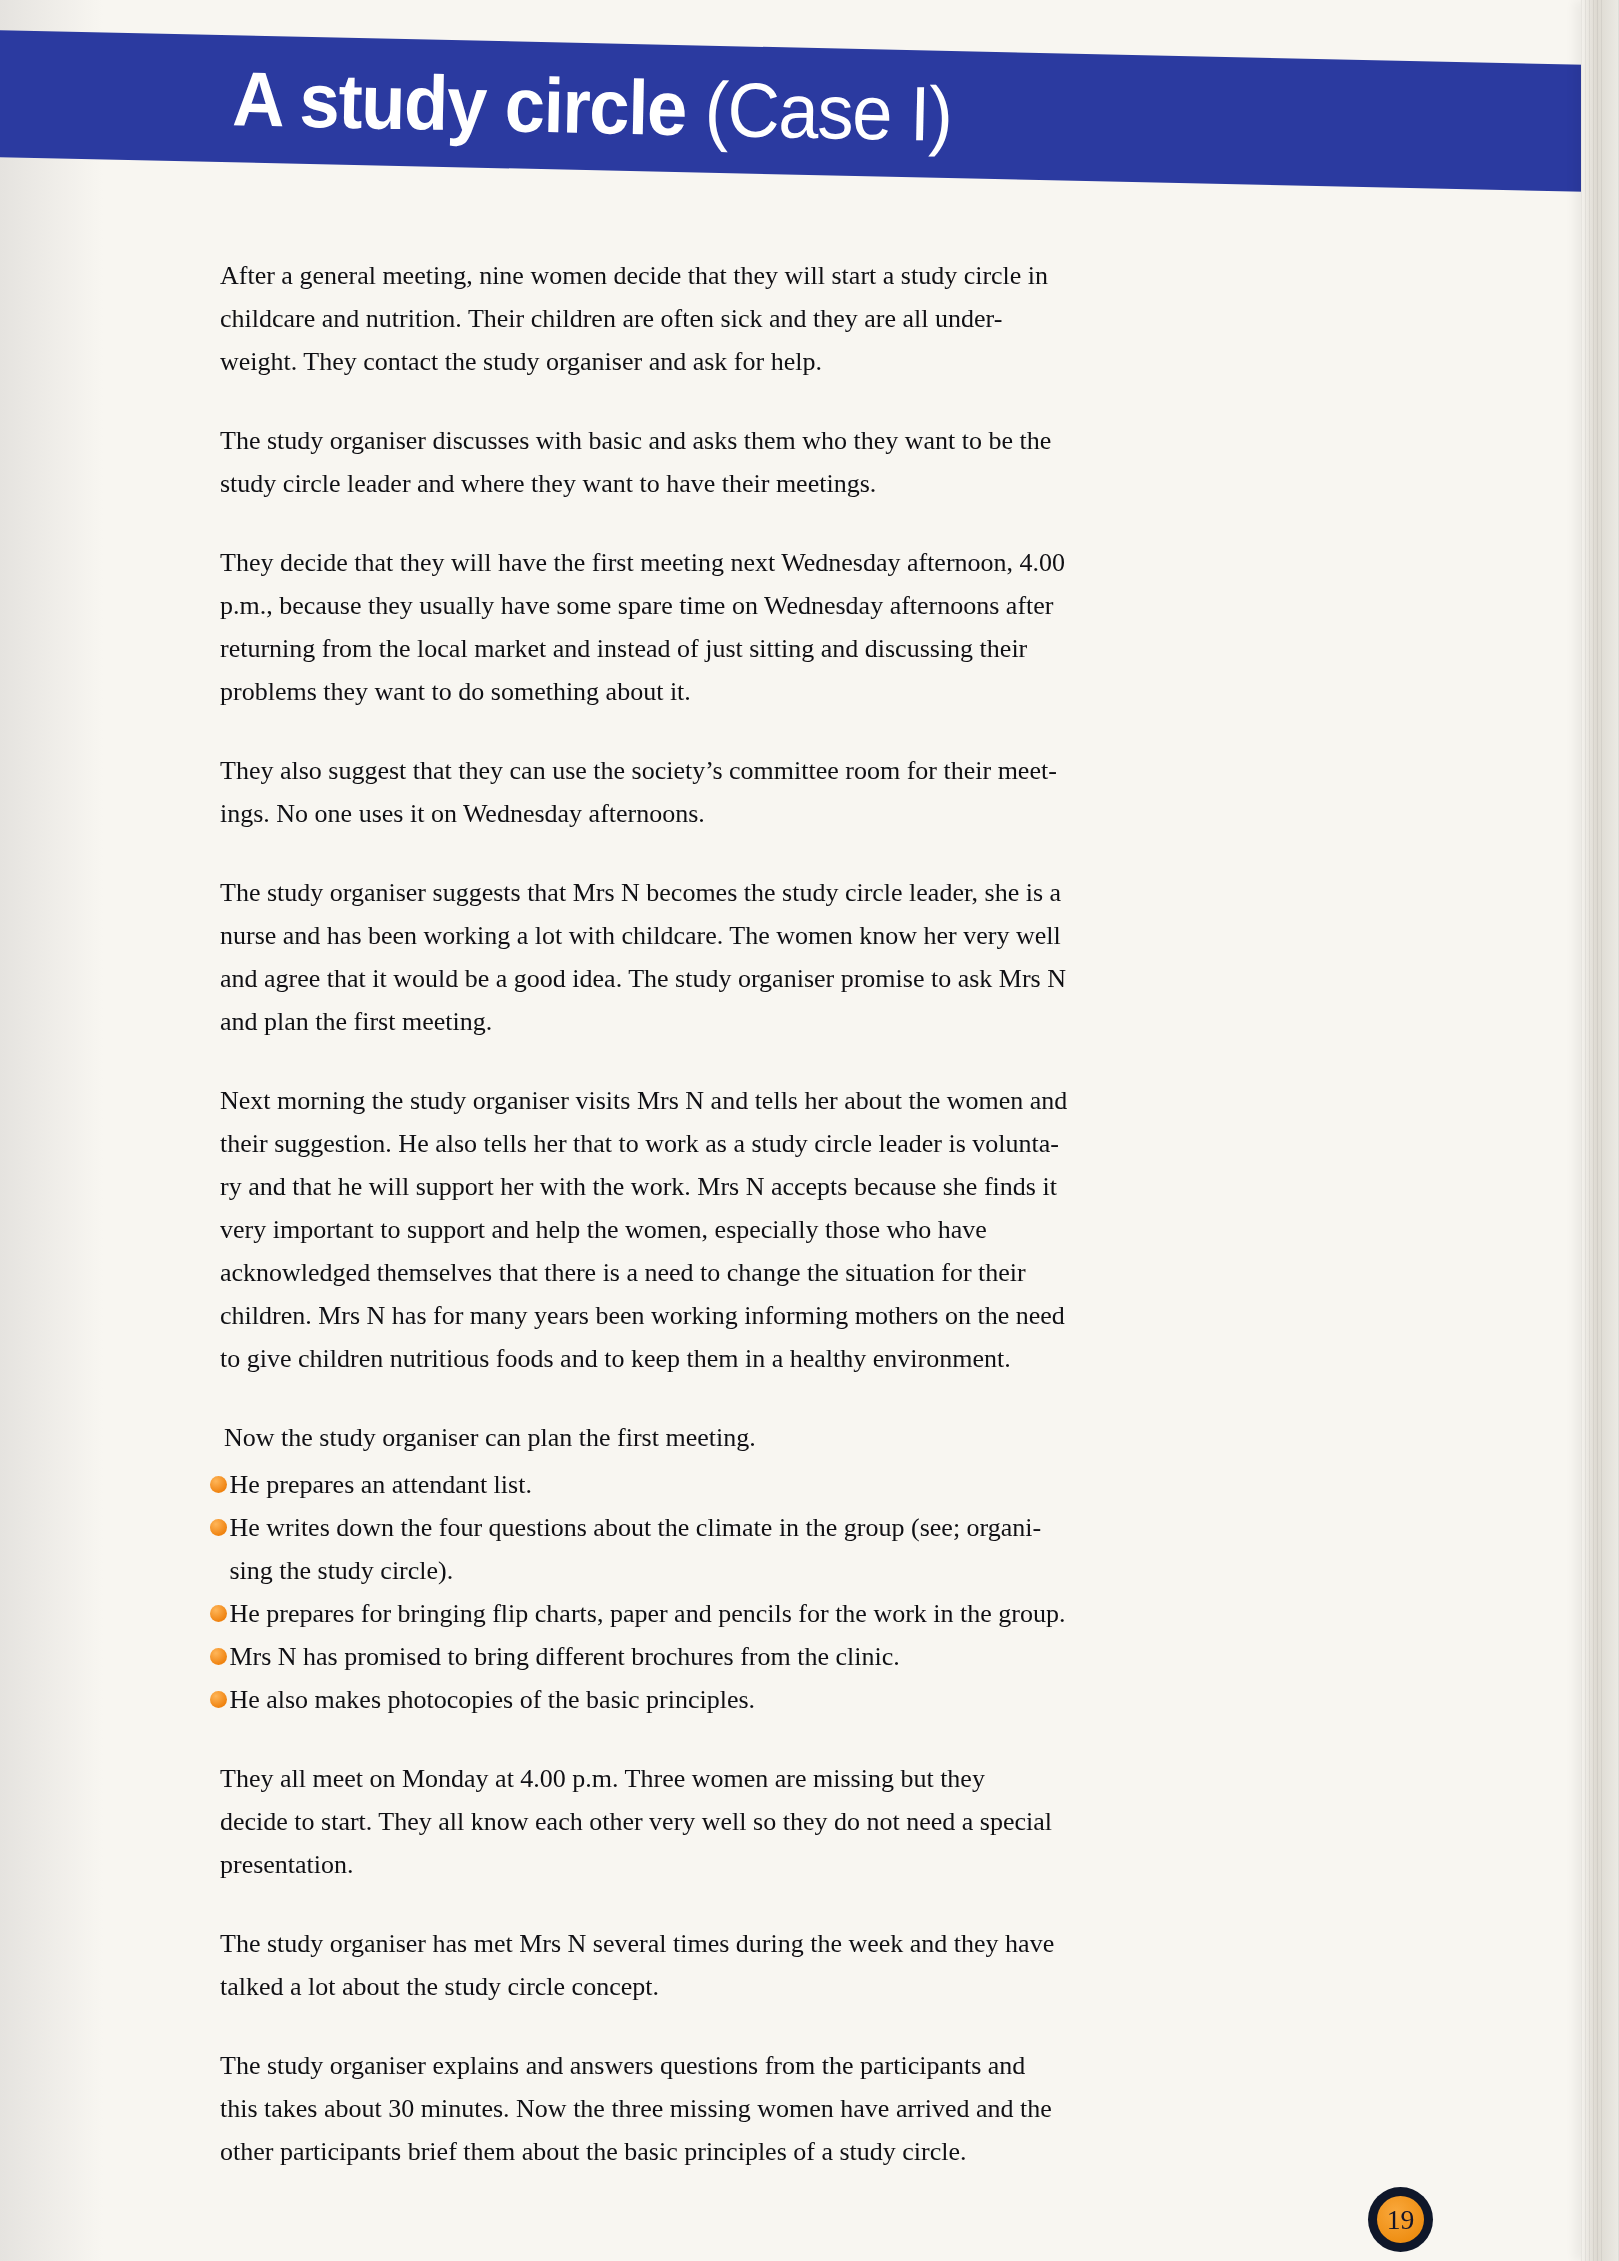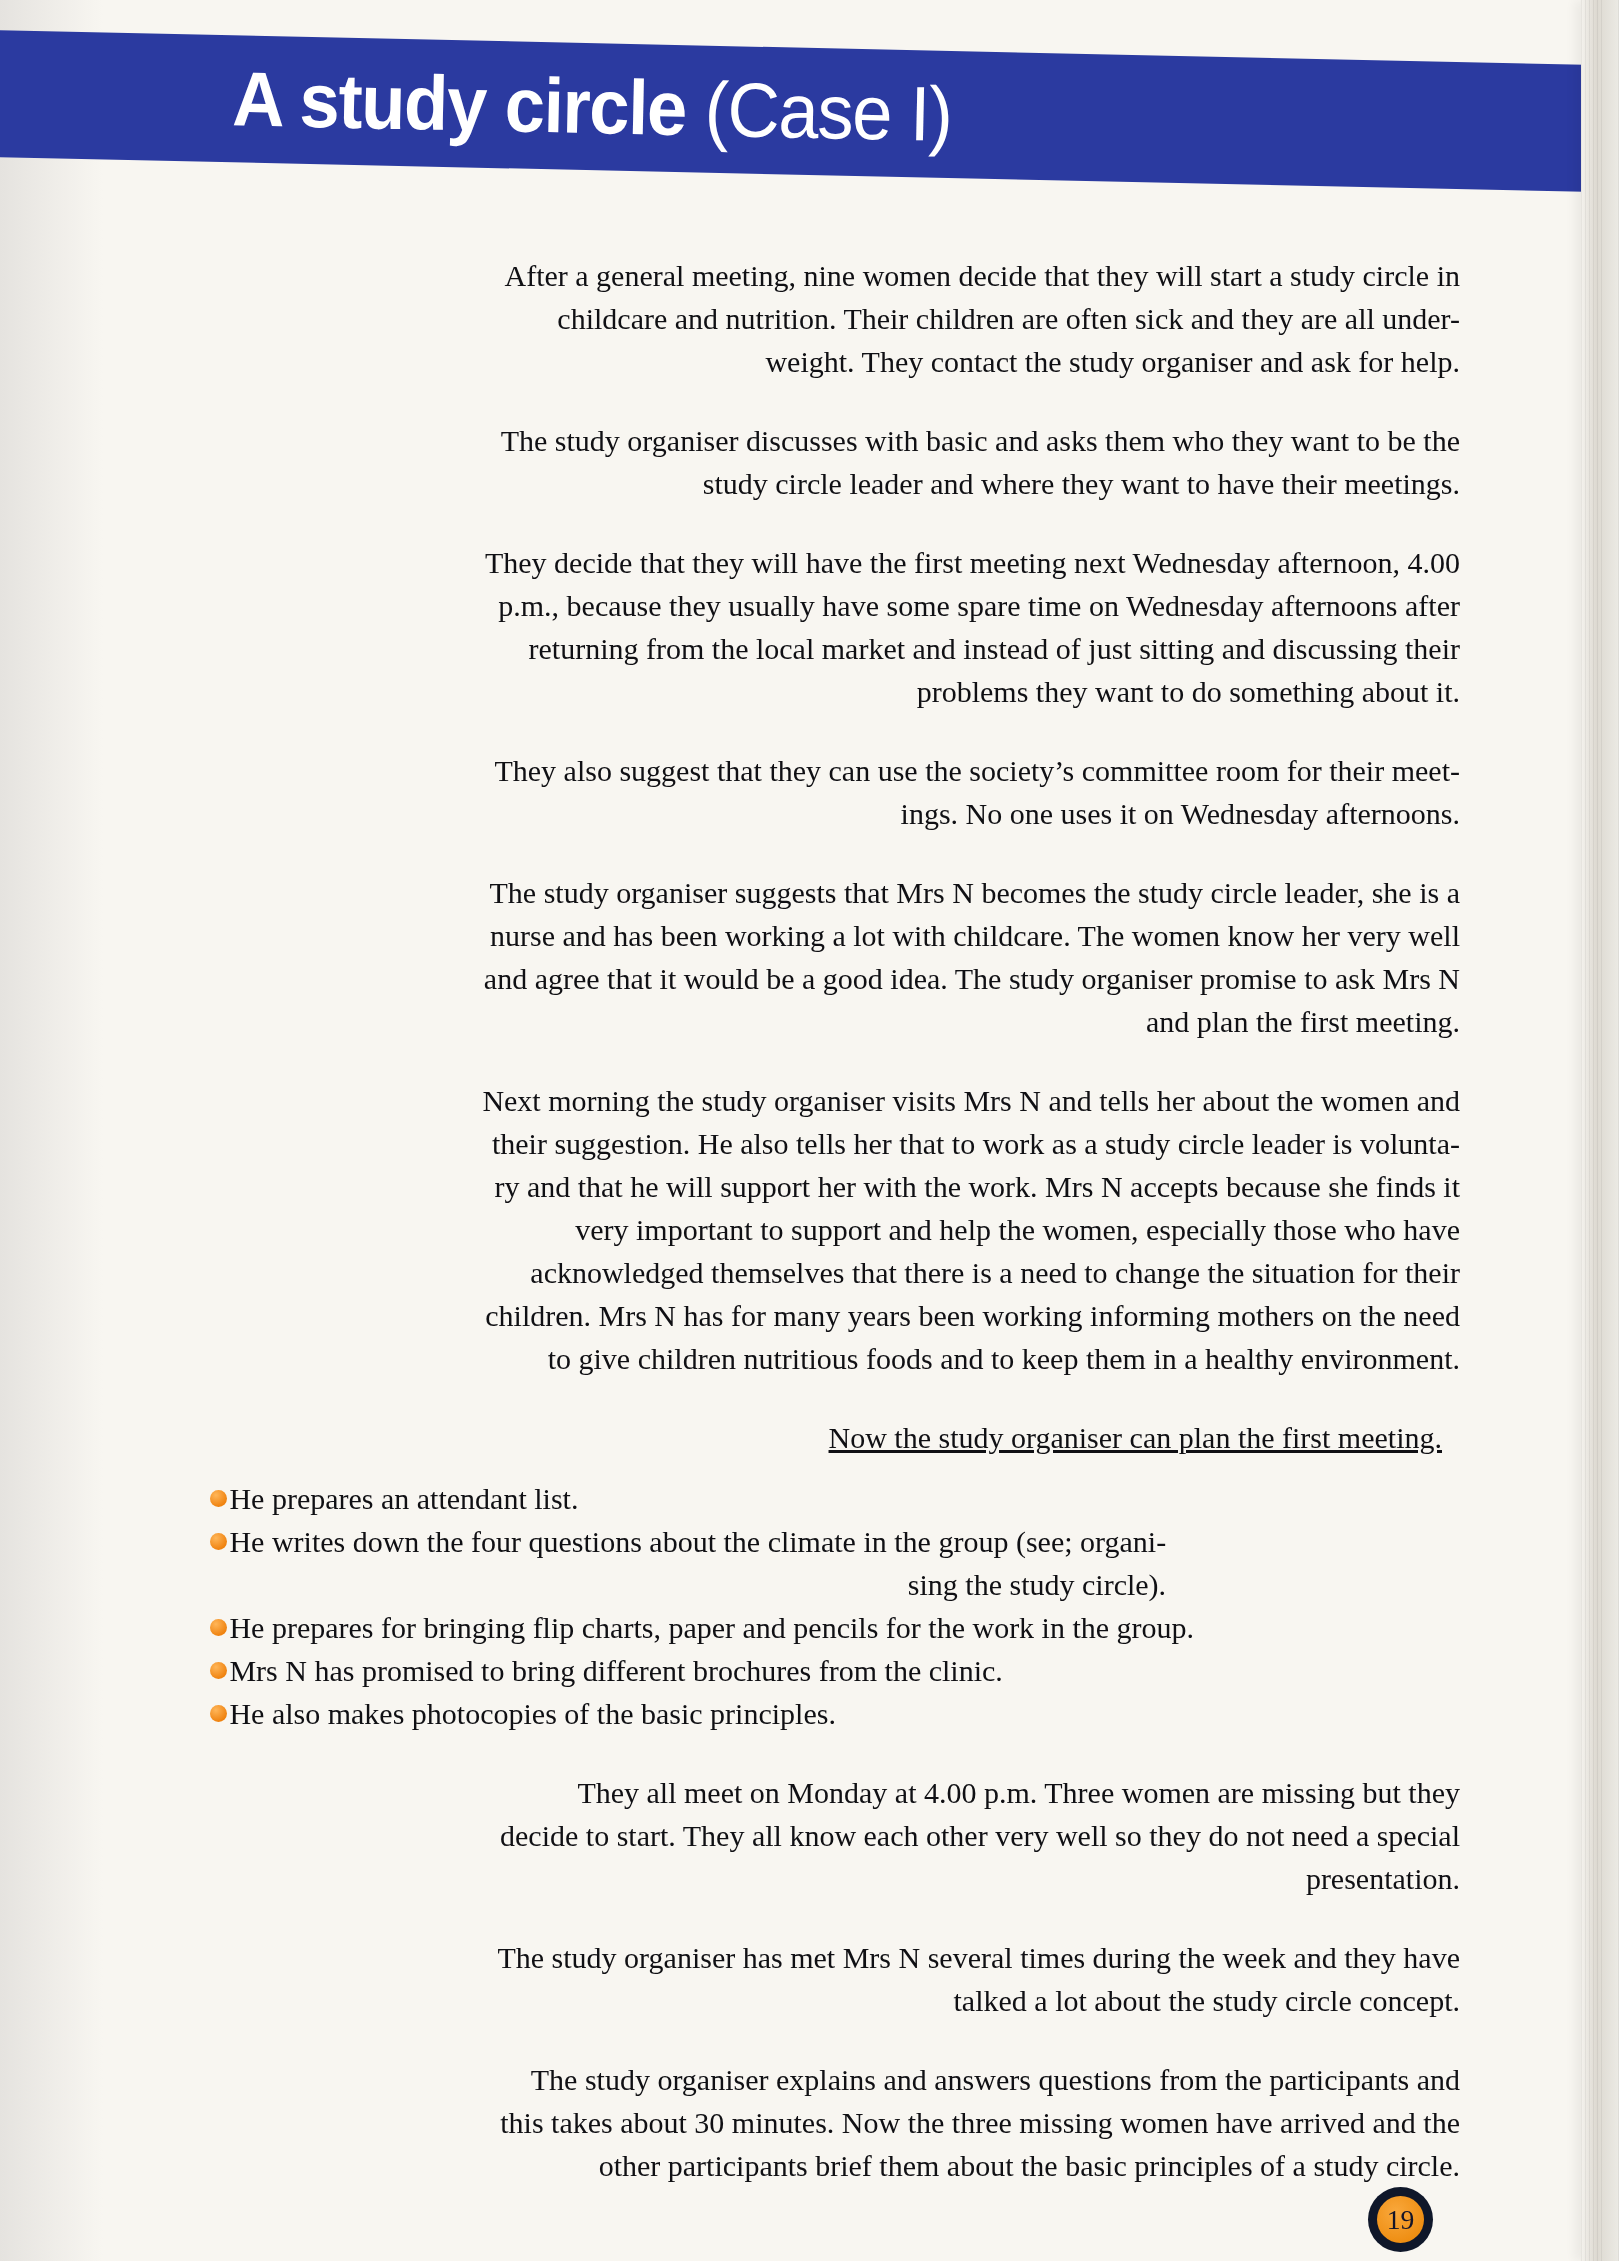--- a/index.html
+++ b/index.html
@@ -42,28 +42,27 @@
     transform-origin: 0 50%;
   }
   .title-case { font-weight: 400; }
 
   
   .content {
     position: absolute;
     left: 220px; top: 254px;
     width: 1240px;
     color: #101014;
-    font-size: 30px;
+    font-size: 26px;
     line-height: 43px;
     z-index: 2;
-    text-align: right;
   }
   .para { margin: 0 0 36px 0; white-space: pre; }
   .plan { margin: 0 0 36px 0; }
-  .plan .intro { margin: 18px; text-decoration: underline; }
+  .plan .intro { margin: 4px; }
   .bullet-row { display: flex; align-items: flex-start; margin-left: -9.6px; }
   .dot {
     flex: 0 0 auto;
     width: 17px; height: 17px;
     border-radius: 50%;
     background: radial-gradient(circle at 35% 30%, #ffb659, #ef820f 72%);
     margin-top: 13px;
   }
   .bullet-text { white-space: pre; margin-left: 2px; }
 

